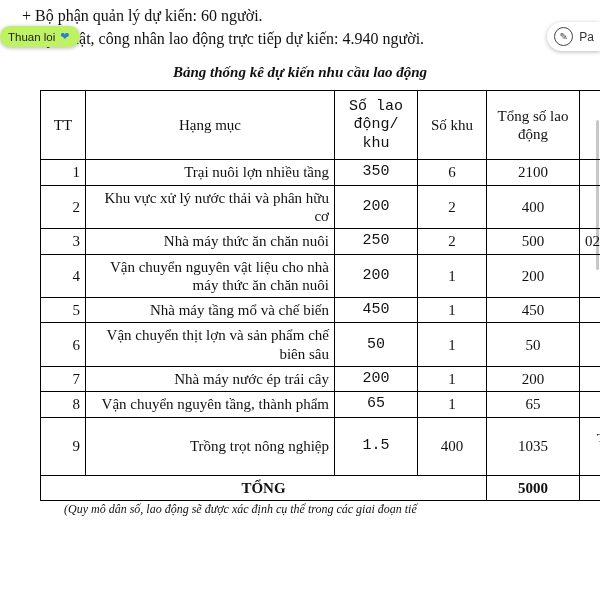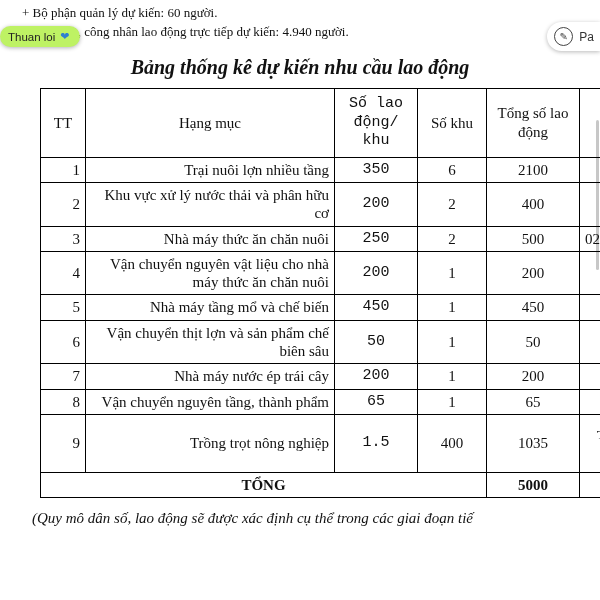--- a/index.html
+++ b/index.html
@@ -12,21 +12,21 @@
     height: 600px;
     overflow: hidden;
     font-family: "Liberation Serif", serif;
     color: #111111;
     position: relative;
   }
 
   
   .doc-top {
     padding: 4px 10px 0 22px;
-    font-size: 13px;
+    font-size: 16px;
     line-height: 1.45;
   }
   .bullet-line {
     white-space: nowrap;
     position: relative;
   }
 
   
   .chat-pill {
     position: absolute;
@@ -78,21 +78,21 @@
     font-size: 10px;
     line-height: 1;
     color: #444;
   }
 
   
   .table-title {
     text-align: center;
     font-weight: bold;
     font-style: italic;
-    font-size: 20px;
+    font-size: 15px;
     margin: 14px 0 9px 0;
   }
 
   
   .tbl-wrap {
     padding: 0 12px;
   }
   table.data {
     border-collapse: collapse;
     width: 600px;
@@ -129,24 +129,24 @@
   tr.total-row .sum-label { text-align: center; }
 
   .note-small {
     font-size: 13.5px;
     line-height: 1.2;
     text-align: center;
   }
 
   
   .footer-note {
-    margin-top: 12px;
-    padding-left: 32px;
+    margin-top: 1px;
+    padding-left: 64px;
     font-style: italic;
-    font-size: 15px;
+    font-size: 12px;
     white-space: nowrap;
   }
 
   
   .scrollbar {
     position: absolute;
     right: 0;
     top: 0;
     width: 5px;
     height: 600px;

